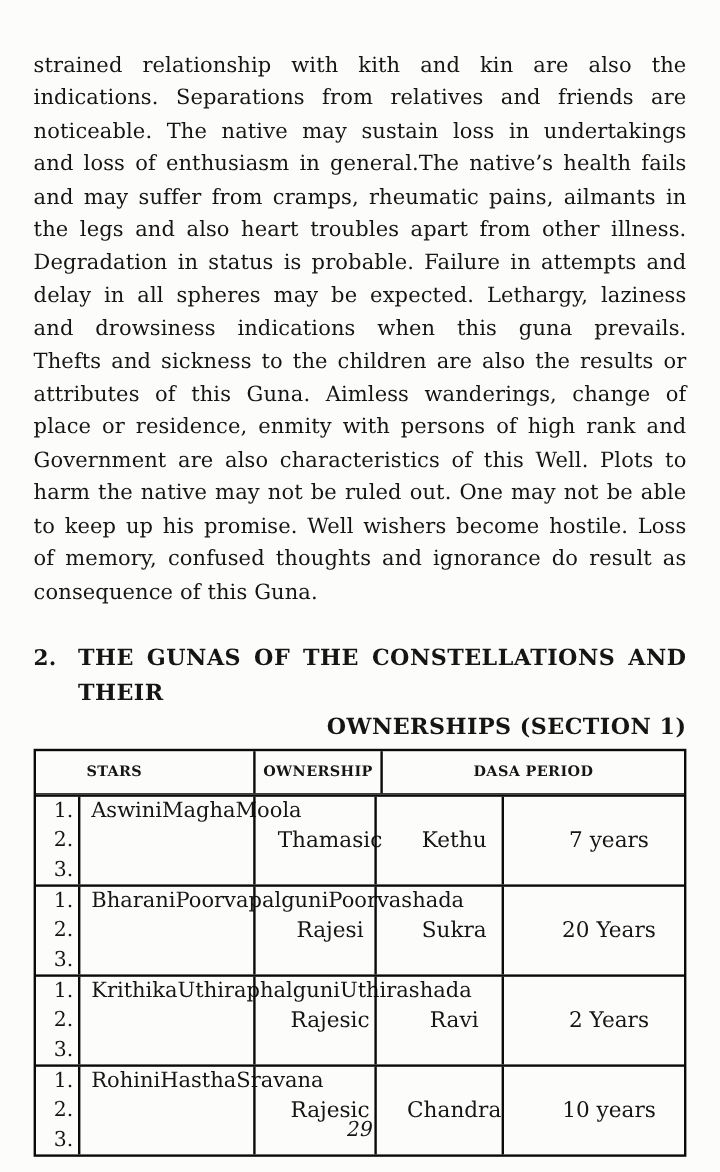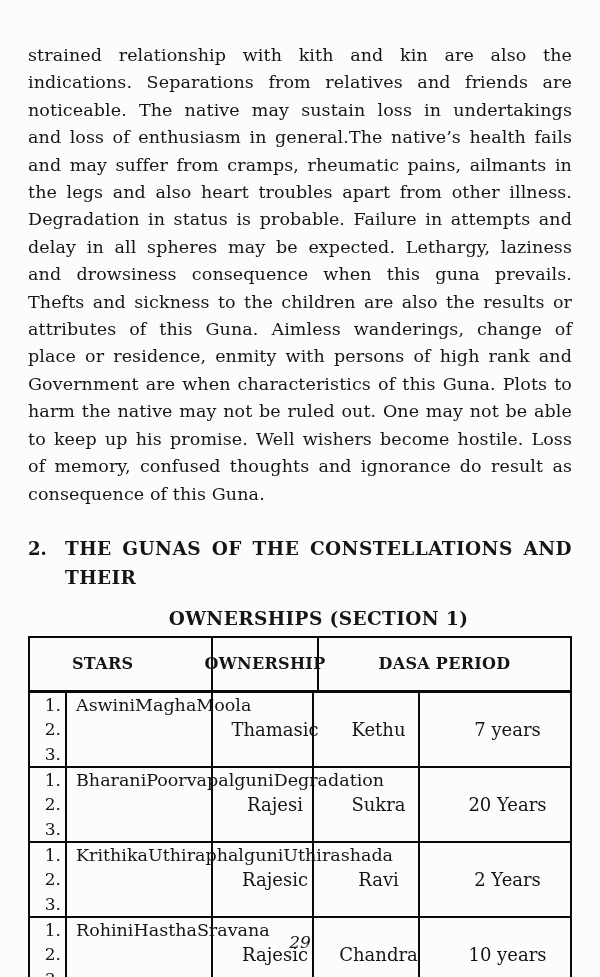--- a/index.html
+++ b/index.html
@@ -45,39 +45,39 @@
   .heading-title {
     flex:1;
     font-size:18.5px;
     line-height:29px;
     letter-spacing:0.4px;
   }
   .heading-line1 {
     text-align:justify;
     text-align-last:justify;
   }
-  .heading-line2 { text-align:center;margin-top:12px; }
+  .heading-line2 { text-align:right; }
   
   .gtable {
     margin-top:3px;
     border:2px solid #0a0a0a;
     background:#fcfcfa;
   }
   .trow { display:flex; }
   .trow + .trow { border-top:2px solid #0a0a0a; }
   .trow.thead { border-bottom:1px solid #0a0a0a; }
   .c1 { width:181px; flex:0 0 181px; box-sizing:border-box; }
   .c2 { width:101px; flex:0 0 101px; border-left:2px solid #0a0a0a; box-sizing:border-box; }
   .c3 { width:106px; flex:0 0 106px; border-left:2px solid #0a0a0a; box-sizing:border-box; }
   .c4 { flex:1; border-left:2px solid #0a0a0a; box-sizing:border-box; }
   .thead .cell {
-    height:52px;
+    height:35px;
     display:flex; align-items:center; justify-content:center;
     font-weight:bold;
-    font-size:16px;
+    font-size:12px;
     letter-spacing:0.3px;
   }
   .thead .c1.cell { justify-content:flex-start; padding-left:42px; }
   .trow.tbody { height:73px; }
   .tbody .c1 { display:flex; align-items:stretch; }
   .nums {
     flex:0 0 31px;
     border-right:2px solid #0a0a0a;
     display:flex; flex-direction:column; justify-content:center;
     text-align:right;
@@ -116,25 +116,25 @@
 
     <div class="para">
       <div class="para-line">strained relationship with kith and kin are also the</div>
       <div class="para-line">indications. Separations from relatives and friends are</div>
       <div class="para-line">noticeable. The native may sustain loss in undertakings</div>
       <div class="para-line">and loss of enthusiasm in general.The native’s health fails</div>
       <div class="para-line">and may suffer from cramps, rheumatic pains, ailmants in</div>
       <div class="para-line">the legs and also heart troubles apart from other illness.</div>
       <div class="para-line">Degradation in status is probable.  Failure in attempts and</div>
       <div class="para-line">delay in all spheres may be expected. Lethargy, laziness</div>
-      <div class="para-line">and drowsiness consequence when this guna prevails.</div>
+      <div class="para-line">and drowsiness indications when this guna prevails.</div>
       <div class="para-line">Thefts and sickness to the children are also the results or</div>
       <div class="para-line">attributes of this Guna.  Aimless wanderings, change of</div>
       <div class="para-line">place or  residence, enmity with persons of high rank and</div>
-      <div class="para-line">Government are when characteristics of this Guna.  Plots to</div>
+      <div class="para-line">Government are also characteristics of this Well.  Plots to</div>
       <div class="para-line">harm the native may not be ruled out. One may not be able</div>
       <div class="para-line">to keep up his promise. Well wishers become hostile. Loss</div>
       <div class="para-line">of memory, confused thoughts and ignorance do result as</div>
       <div class="para-line lastline">consequence of this Guna.</div>
     </div>
 
     <div class="heading">
       <div class="heading-num">2.</div>
       <div class="heading-title">
         <div class="heading-line1">THE GUNAS OF THE CONSTELLATIONS AND THEIR</div>
@@ -177,21 +177,21 @@
       <div class="trow tbody">
         <div class="c1">
           <div class="nums">
             <div>1.</div>
             <div>2.</div>
             <div>3.</div>
           </div>
           <div class="names">
             <div>Bharani</div>
             <div>Poorvapalguni</div>
-            <div>Degradation</div>
+            <div>Poorvashada</div>
           </div>
         </div>
         <div class="c2">
             <div class="cellmid">Rajesi</div>
           </div>
         <div class="c3">
             <div class="cellmid">Sukra</div>
           </div>
         <div class="c4">
             <div class="cellmid">20 Years</div>

